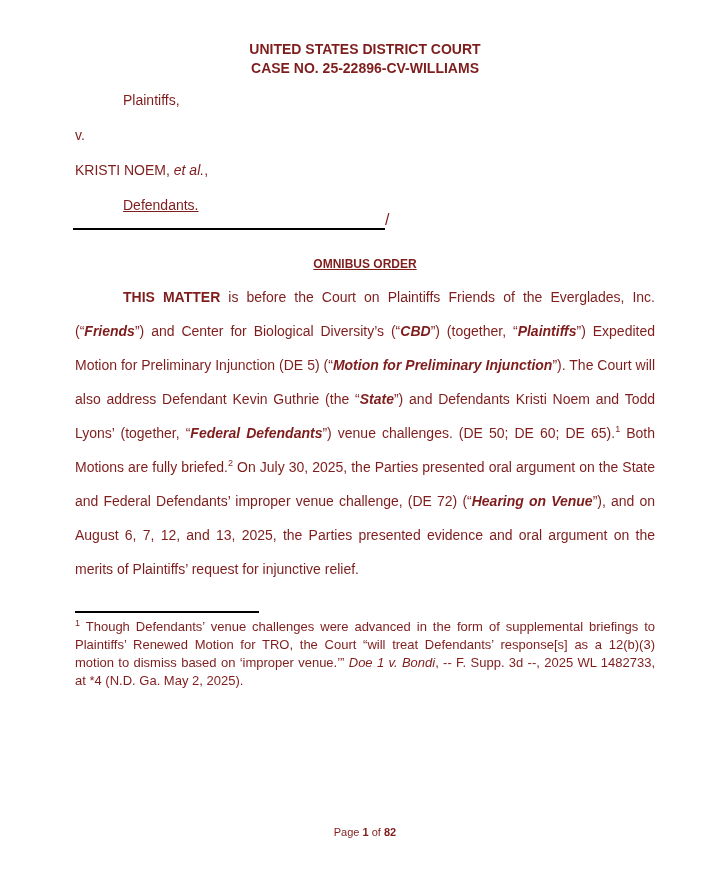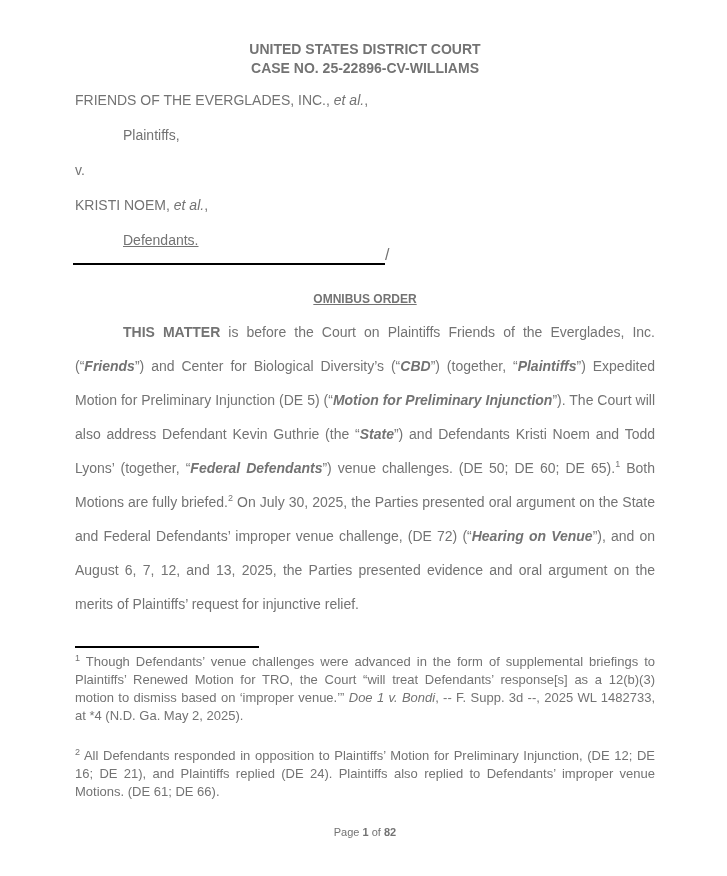--- a/index.html
+++ b/index.html
@@ -5,21 +5,21 @@
   html, body {
     margin: 0;
     padding: 0;
     background: #ffffff;
   }
   .page {
     position: relative;
     width: 727px;
     height: 876px;
     background: #ffffff;
-    color: #737373;
+    color: #7f1d1d;
     font-family: "Liberation Sans", sans-serif;
     box-sizing: border-box;
     padding: 40px 72px 0 75px;
     overflow: hidden;
   }
   
   .court-header {
     text-align: center;
     font-weight: bold;
     font-size: 14px;
@@ -113,35 +113,33 @@
 <body>
 
 <div class="page">
 
   <header class="court-header">
     <div>UNITED STATES DISTRICT COURT</div>
     <div>CASE NO. 25-22896-CV-WILLIAMS</div>
   </header>
 
   <section class="caption">
-    <p class="cap-line"><span class="seg-normal">FRIENDS OF THE EVERGLADES, INC., </span><span class="seg-italic">et al.</span><span class="seg-normal">,</span></p>
     <p class="cap-line cap-indent">Plaintiffs,</p>
     <p class="cap-line">v.</p>
     <p class="cap-line"><span class="seg-normal">KRISTI NOEM, </span><span class="seg-italic">et al.</span><span class="seg-normal">,</span></p>
     <p class="cap-line cap-indent" style="margin-bottom:12px;text-decoration:underline;">Defendants.</p>
     <div class="caption-rule">
       <span class="rule-bar"></span>
       <span class="rule-slash">/</span>
     </div>
   </section>
 
   <h1 class="order-title">OMNIBUS ORDER</h1>
 
   <p class="order-body"><span class="seg-bold">THIS MATTER</span><span class="seg-normal"> is before the Court on Plaintiffs Friends of the Everglades, Inc. (“</span><span class="seg-bolditalic">Friends</span><span class="seg-normal">”) and Center for Biological Diversity’s (“</span><span class="seg-bolditalic">CBD</span><span class="seg-normal">”) (together, “</span><span class="seg-bolditalic">Plaintiffs</span><span class="seg-normal">”) Expedited Motion for Preliminary Injunction (DE 5) (“</span><span class="seg-bolditalic">Motion for Preliminary Injunction</span><span class="seg-normal">”). The Court will also address Defendant Kevin Guthrie (the “</span><span class="seg-bolditalic">State</span><span class="seg-normal">”) and Defendants Kristi Noem and Todd Lyons’ (together, “</span><span class="seg-bolditalic">Federal Defendants</span><span class="seg-normal">”) venue challenges. (DE 50; DE 60; DE 65).</span><sup class="seg-sup">1</sup><span class="seg-normal"> Both Motions are fully briefed.</span><sup class="seg-sup">2</sup><span class="seg-normal"> On July 30, 2025, the Parties presented oral argument on the State and Federal Defendants’ improper venue challenge, (DE 72) (“</span><span class="seg-bolditalic">Hearing on Venue</span><span class="seg-normal">”), and on August 6, 7, 12, and 13, 2025, the Parties presented evidence and oral argument on the merits of Plaintiffs’ request for injunctive relief.</span></p>
 
   <hr class="footnote-sep">
 
   <p class="footnote"><sup class="seg-sup">1</sup><span class="seg-normal"> Though Defendants’ venue challenges were advanced in the form of supplemental briefings to Plaintiffs’ Renewed Motion for TRO, the Court “will treat Defendants’ response[s] as a 12(b)(3) motion to dismiss based on ‘improper venue.’” </span><span class="seg-italic">Doe 1 v. Bondi</span><span class="seg-normal">, -- F. Supp. 3d --, 2025 WL 1482733, at *4 (N.D. Ga. May 2, 2025).</span></p>
-  <p class="footnote"><sup class="seg-sup">2</sup><span class="seg-normal"> All Defendants responded in opposition to Plaintiffs’ Motion for Preliminary Injunction, (DE 12; DE 16; DE 21), and Plaintiffs replied (DE 24). Plaintiffs also replied to Defendants’ improper venue Motions. (DE 61; DE 66).</span></p>
 
   <div class="page-number"><span class="seg-normal">Page </span><span class="seg-bold">1</span><span class="seg-normal"> of </span><span class="seg-bold">82</span></div>
 
 </div>
 
 </body></html>

